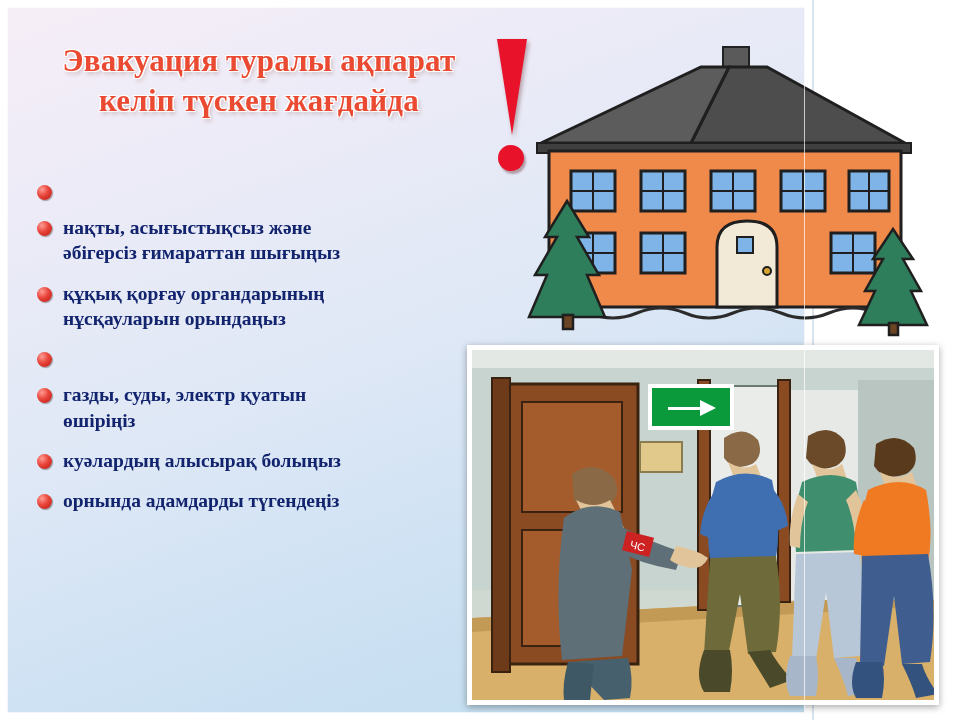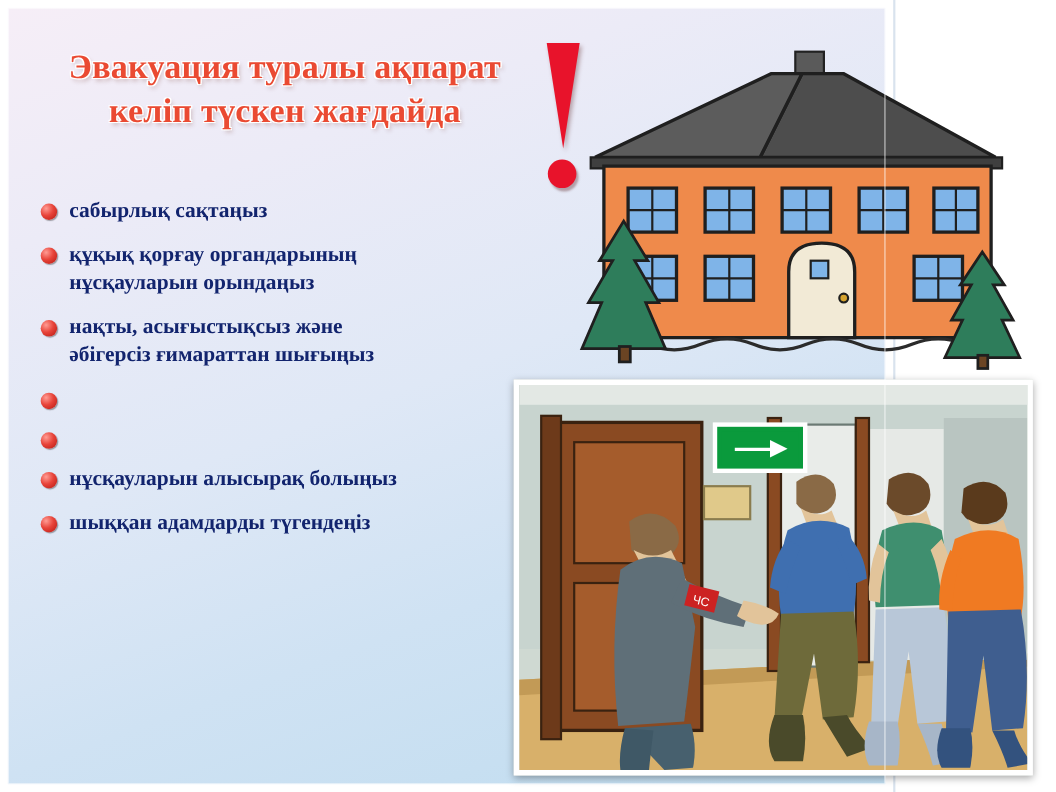--- a/index.html
+++ b/index.html
@@ -146,45 +146,46 @@
 жағдайда</div>
 
   <div class="bang">
     <div class="bar"></div>
     <div class="dot"></div>
   </div>
 
   <div class="bullets">
     <div class="bullet-row">
       <div class="bullet-dot"></div>
-      <div class="bullet-text">сабырлық сақтаңыз</div>
+    </div>
+    <div class="bullet-row">
+      <div class="bullet-dot"></div>
+      <div class="bullet-text">нақты, асығыстықсыз және
+әбігерсіз ғимараттан   шығыңыз</div>
     </div>
     <div class="bullet-row">
       <div class="bullet-dot"></div>
       <div class="bullet-text">құқық қорғау органдарының
 нұсқауларын орындаңыз</div>
     </div>
     <div class="bullet-row">
       <div class="bullet-dot"></div>
-      <div class="bullet-text">нақты, асығыстықсыз және
-әбігерсіз ғимараттан   шығыңыз</div>
-    </div>
-    <div class="bullet-row">
-      <div class="bullet-dot"></div>
-    </div>
-    <div class="bullet-row">
-      <div class="bullet-dot"></div>
-    </div>
-    <div class="bullet-row">
-      <div class="bullet-dot"></div>
-      <div class="bullet-text">нұсқауларын  алысырақ болыңыз</div>
-    </div>
-    <div class="bullet-row">
-      <div class="bullet-dot"></div>
-      <div class="bullet-text">шыққан адамдарды түгендеңіз</div>
+    </div>
+    <div class="bullet-row">
+      <div class="bullet-dot"></div>
+      <div class="bullet-text">газды, суды, электр қуатын
+өшіріңіз</div>
+    </div>
+    <div class="bullet-row">
+      <div class="bullet-dot"></div>
+      <div class="bullet-text">куәлардың  алысырақ болыңыз</div>
+    </div>
+    <div class="bullet-row">
+      <div class="bullet-dot"></div>
+      <div class="bullet-text">орнында адамдарды түгендеңіз</div>
     </div>
   </div>
 
   <div class="house-wrap">
     <svg width="452" height="320" viewBox="0 0 452 320" xmlns="http://www.w3.org/2000/svg">
 
       <rect x="222" y="22" width="26" height="30" fill="#5a5a5a" stroke="#222" stroke-width="2"></rect>
 
       <path d="M190 118 L228 42 L266 42 L404 118 Z" fill="#4d4d4d" stroke="#1f1f1f" stroke-width="3"></path>
       <path d="M40 118 L190 118 L228 42 L200 42 Z" fill="#5c5c5c" stroke="#1f1f1f" stroke-width="3"></path>

